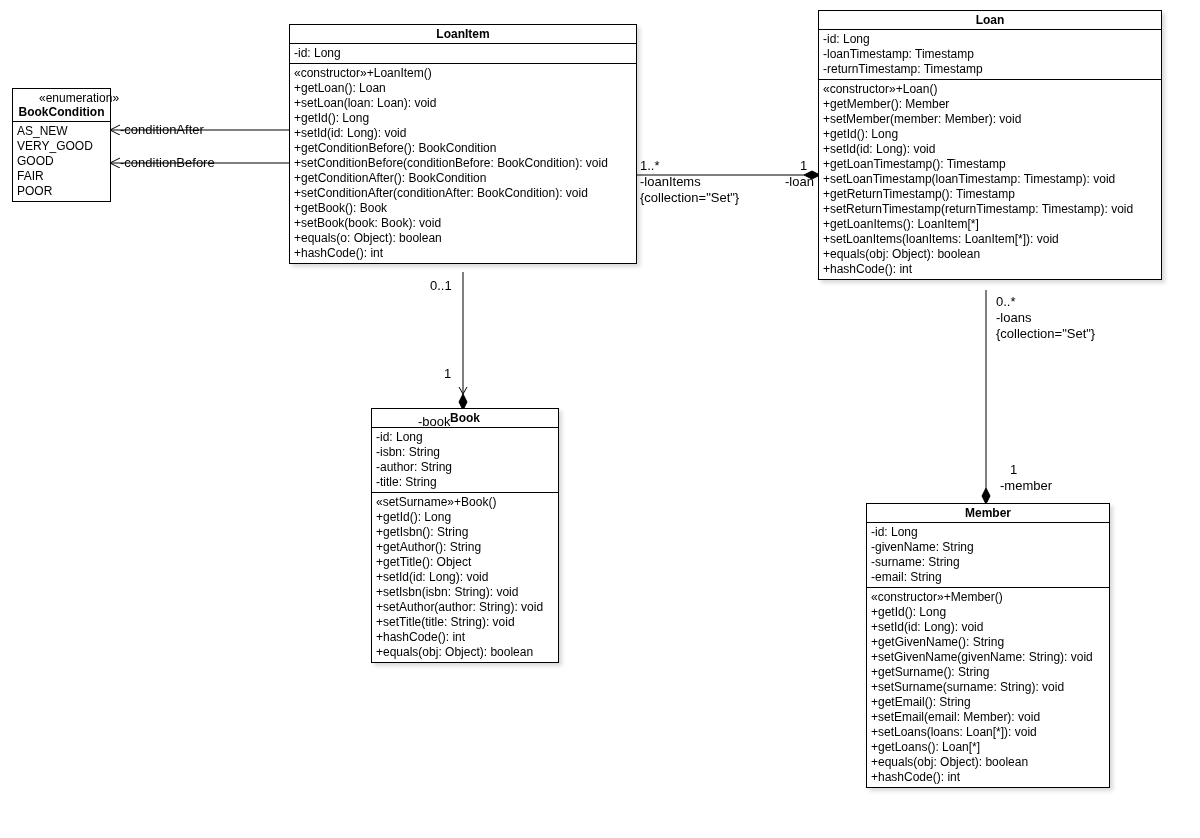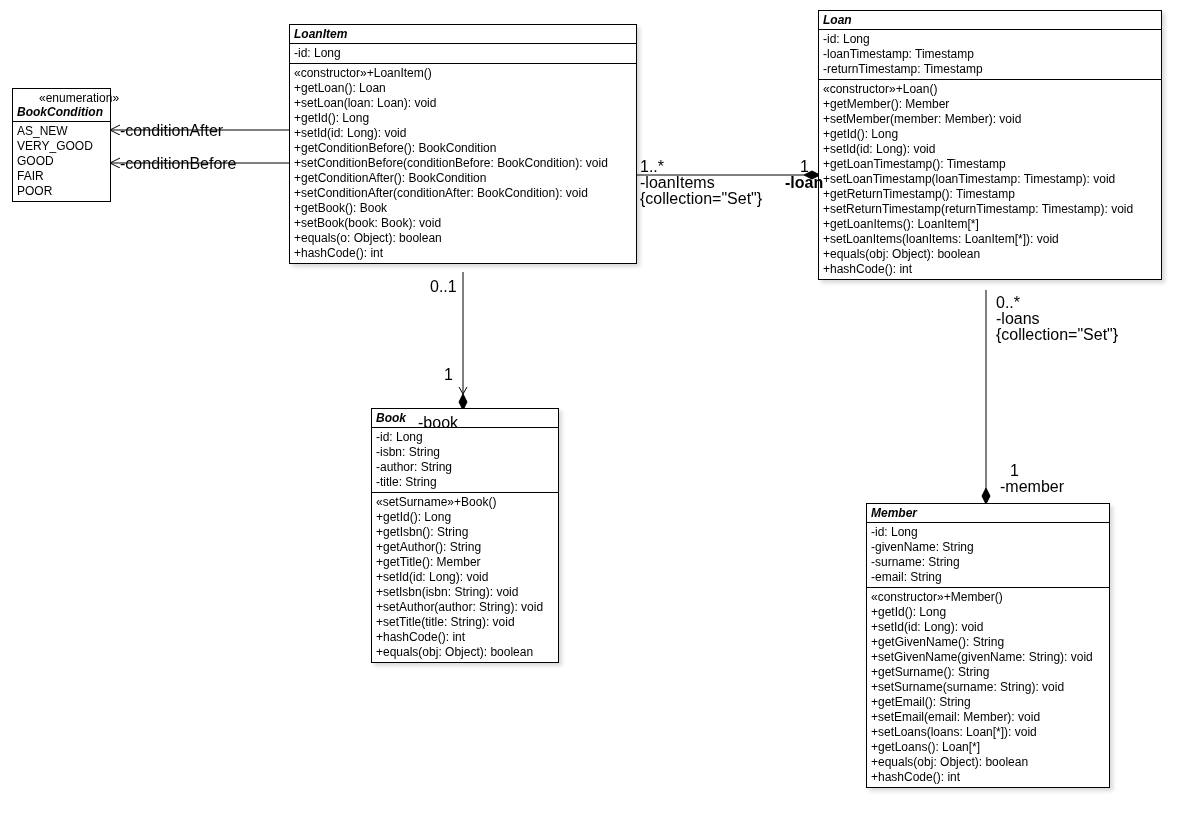--- a/index.html
+++ b/index.html
@@ -17,35 +17,34 @@
   background: #fff;
   border: 1px solid #000;
 }
 .uml-class .section {
   border-bottom: 1px solid #000;
   padding: 2px 4px;
 }
 .uml-class .section:last-child { border-bottom: none; }
 .uml-class .name {
   font-weight: bold;
-  text-align: left;
-  font-style: italic;
+  text-align: center;
 }
 .uml-class .stereo {
   text-align: center;
   font-style: normal;
   margin-left: 22px;
 }
 .row { white-space: nowrap; line-height: 15px; }
 .shadow {
   box-shadow: 3px 3px 4px rgba(0,0,0,0.15);
 }
 .label {
   position: absolute;
-  font-size: 16px;
+  font-size: 13px;
   white-space: nowrap;
 }
 svg { position: absolute; top: 0; left: 0; pointer-events: none; }
 </style>
 </head>
 <body>
 
 <svg width="1200" height="838">
   <defs>
     <marker id="openarrow" markerWidth="12" markerHeight="12" refX="10" refY="5" orient="auto">
@@ -133,21 +132,21 @@
       <div class="row">-id: Long</div>
       <div class="row">-isbn: String</div>
       <div class="row">-author: String</div>
       <div class="row">-title: String</div>
     </div>
   <div class="section" id="book-ops">
       <div class="row">«setSurname»+Book()</div>
       <div class="row">+getId(): Long</div>
       <div class="row">+getIsbn(): String</div>
       <div class="row">+getAuthor(): String</div>
-      <div class="row">+getTitle(): Member</div>
+      <div class="row">+getTitle(): Object</div>
       <div class="row">+setId(id: Long): void</div>
       <div class="row">+setIsbn(isbn: String): void</div>
       <div class="row">+setAuthor(author: String): void</div>
       <div class="row">+setTitle(title: String): void</div>
       <div class="row">+hashCode(): int</div>
       <div class="row">+equals(obj: Object): boolean</div>
     </div>
 </div>
 
 <div class="uml-class shadow" style="left:866px; top:503px; width:242px;">
@@ -176,21 +175,21 @@
 </div>
 
 <div class="label" style="left:120px; top:122px;">-conditionAfter</div>
 <div class="label" style="left:120px; top:155px;">-conditionBefore</div>
 
 <div class="label" style="left:640px; top:158px;">1..*</div>
 <div class="label" style="left:640px; top:174px;">-loanItems</div>
 <div class="label" style="left:640px; top:190px;">{collection="Set"}</div>
 
 <div class="label" style="left:800px; top:158px;">1</div>
-<div class="label" style="left:785px; top:174px;font-weight:bold;">-loan</div>
+<div class="label" style="left:785px; top:174px;">-loan</div>
 
 <div class="label" style="left:430px; top:278px;">0..1</div>
 <div class="label" style="left:444px; top:366px;">1</div>
 <div class="label" style="left:418px; top:382px;margin-top:32px;">-book</div>
 
 <div class="label" style="left:996px; top:294px;">0..*</div>
 <div class="label" style="left:996px; top:310px;">-loans</div>
 <div class="label" style="left:996px; top:326px;">{collection="Set"}</div>
 
 <div class="label" style="left:1010px; top:462px;">1</div>

